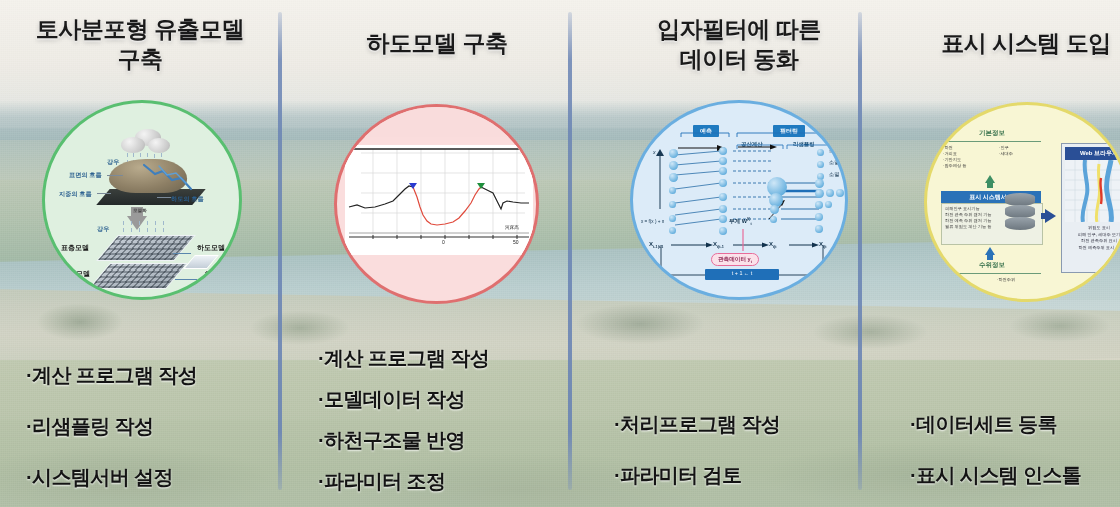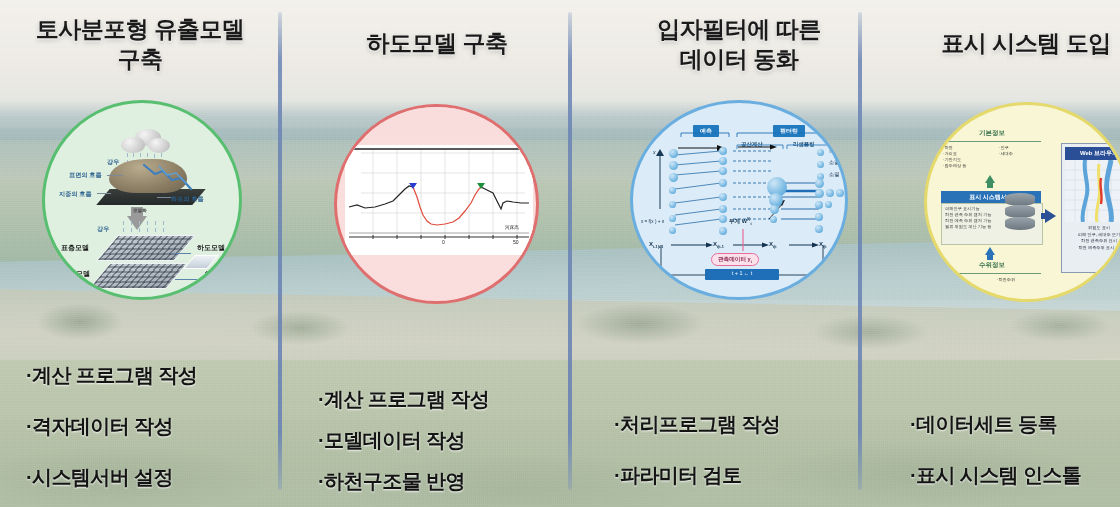--- a/index.html
+++ b/index.html
@@ -284,21 +284,21 @@
         <div class="arrw" style="left:130px;top:176px;width:22px;background:#5a86ad;"></div>
 
         <div class="d1lbl dark" style="left:16px;top:140px;">표층모델</div>
         <div class="d1lbl dark" style="left:10px;top:166px;">지하수모델</div>
         <div class="d1lbl dark" style="left:152px;top:140px;">하도모델</div>
         <div class="d1lbl dark" style="left:160px;top:166px;">하도모델</div>
       </div>
 
       <div class="bullets b0">
         <div class="bullet">·계산 프로그램 작성</div>
-        <div class="bullet">·격자데이터 작성</div>
+        <div class="bullet">·리샘플링 작성</div>
         <div class="bullet">·시스템서버 설정</div>
       </div>
     </div>
 
     <div class="panel p1">
       <div class="ptitle">하도모델 구축</div>
 
       <div class="circle c1">
         <div class="chart-band"></div>
         <div class="chartbox">
@@ -338,20 +338,21 @@
           <div class="axis-lbl" style="left:97px;top:94px;">0</div>
           <div class="axis-lbl" style="left:168px;top:94px;">50</div>
           <div class="tiny-lbl" style="left:160px;top:80px;">河床高</div>
         </div>
       </div>
 
       <div class="bullets b1">
         <div class="bullet">·계산 프로그램 작성</div>
         <div class="bullet">·모델데이터 작성</div>
         <div class="bullet">·하천구조물 반영</div>
+        <div class="bullet">·파라미터 조정</div>
       </div>
     </div>
 
     <div class="panel p2">
       <div class="ptitle">입자필터에 따른
 데이터 동화</div>
 
       <div class="circle c2">
 
         <div class="pf-txt" style="left:12px;top:22px;white-space:pre-line;font-weight:bold;color:#1a3a55;">상태

